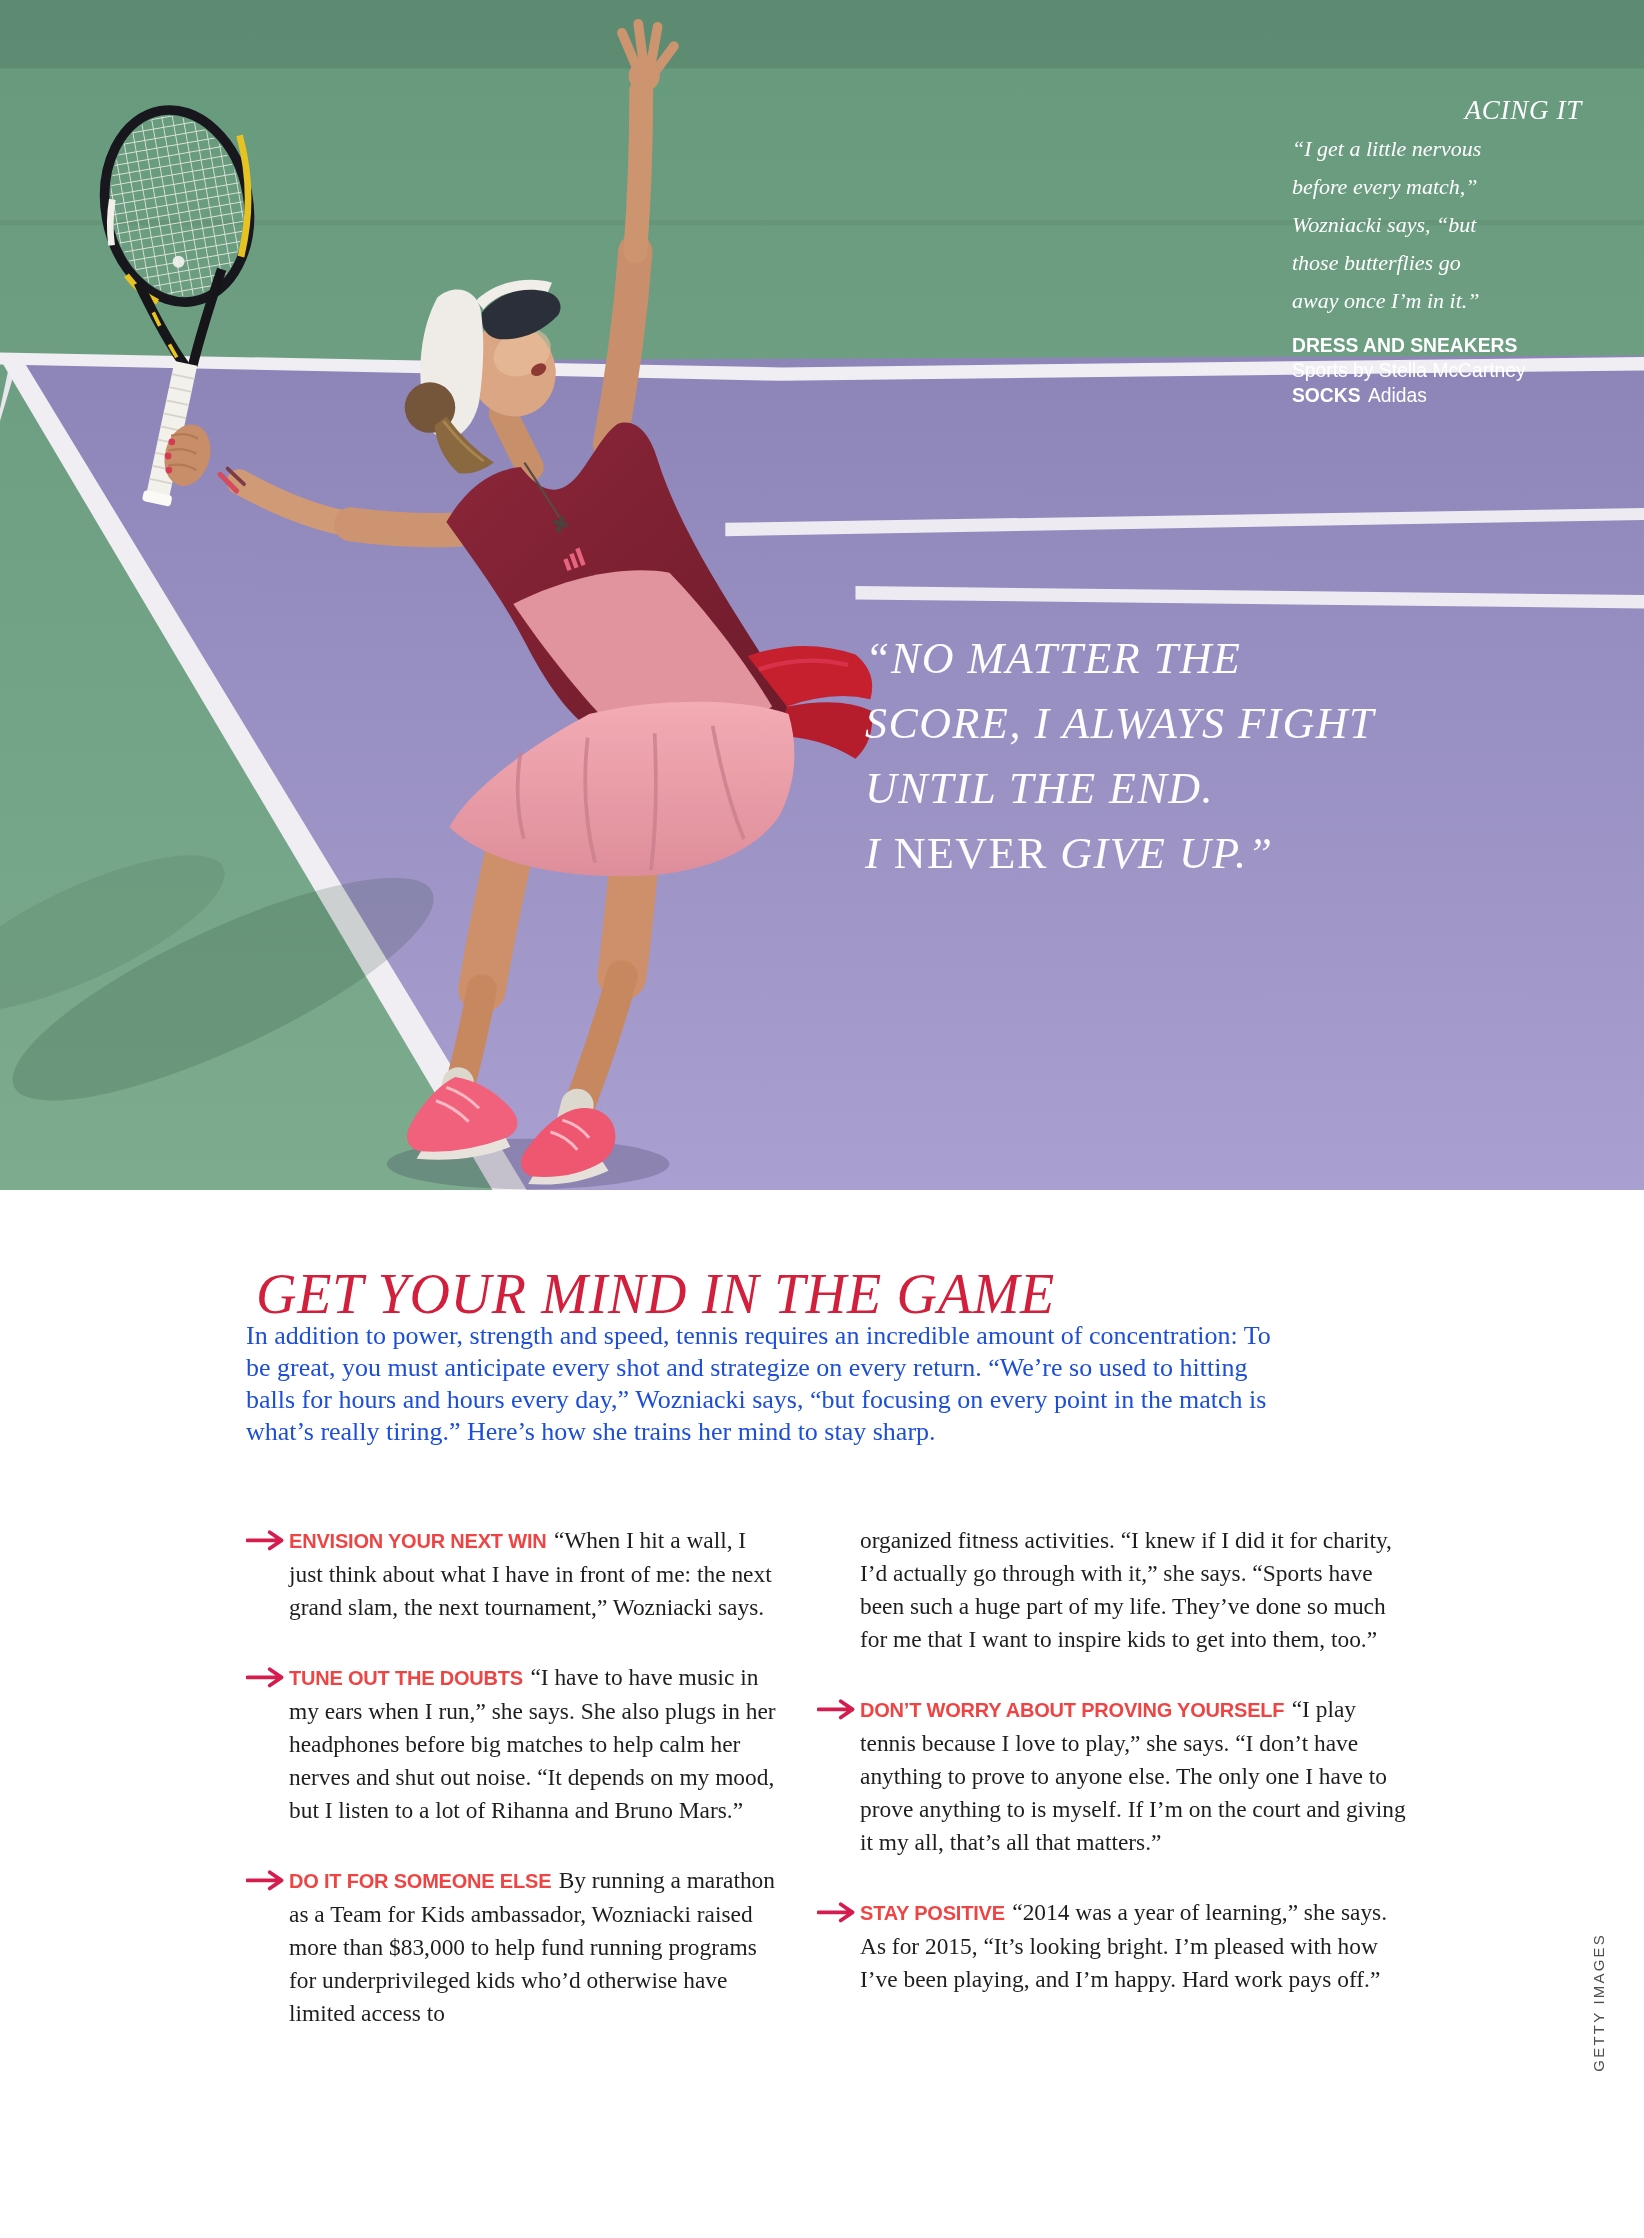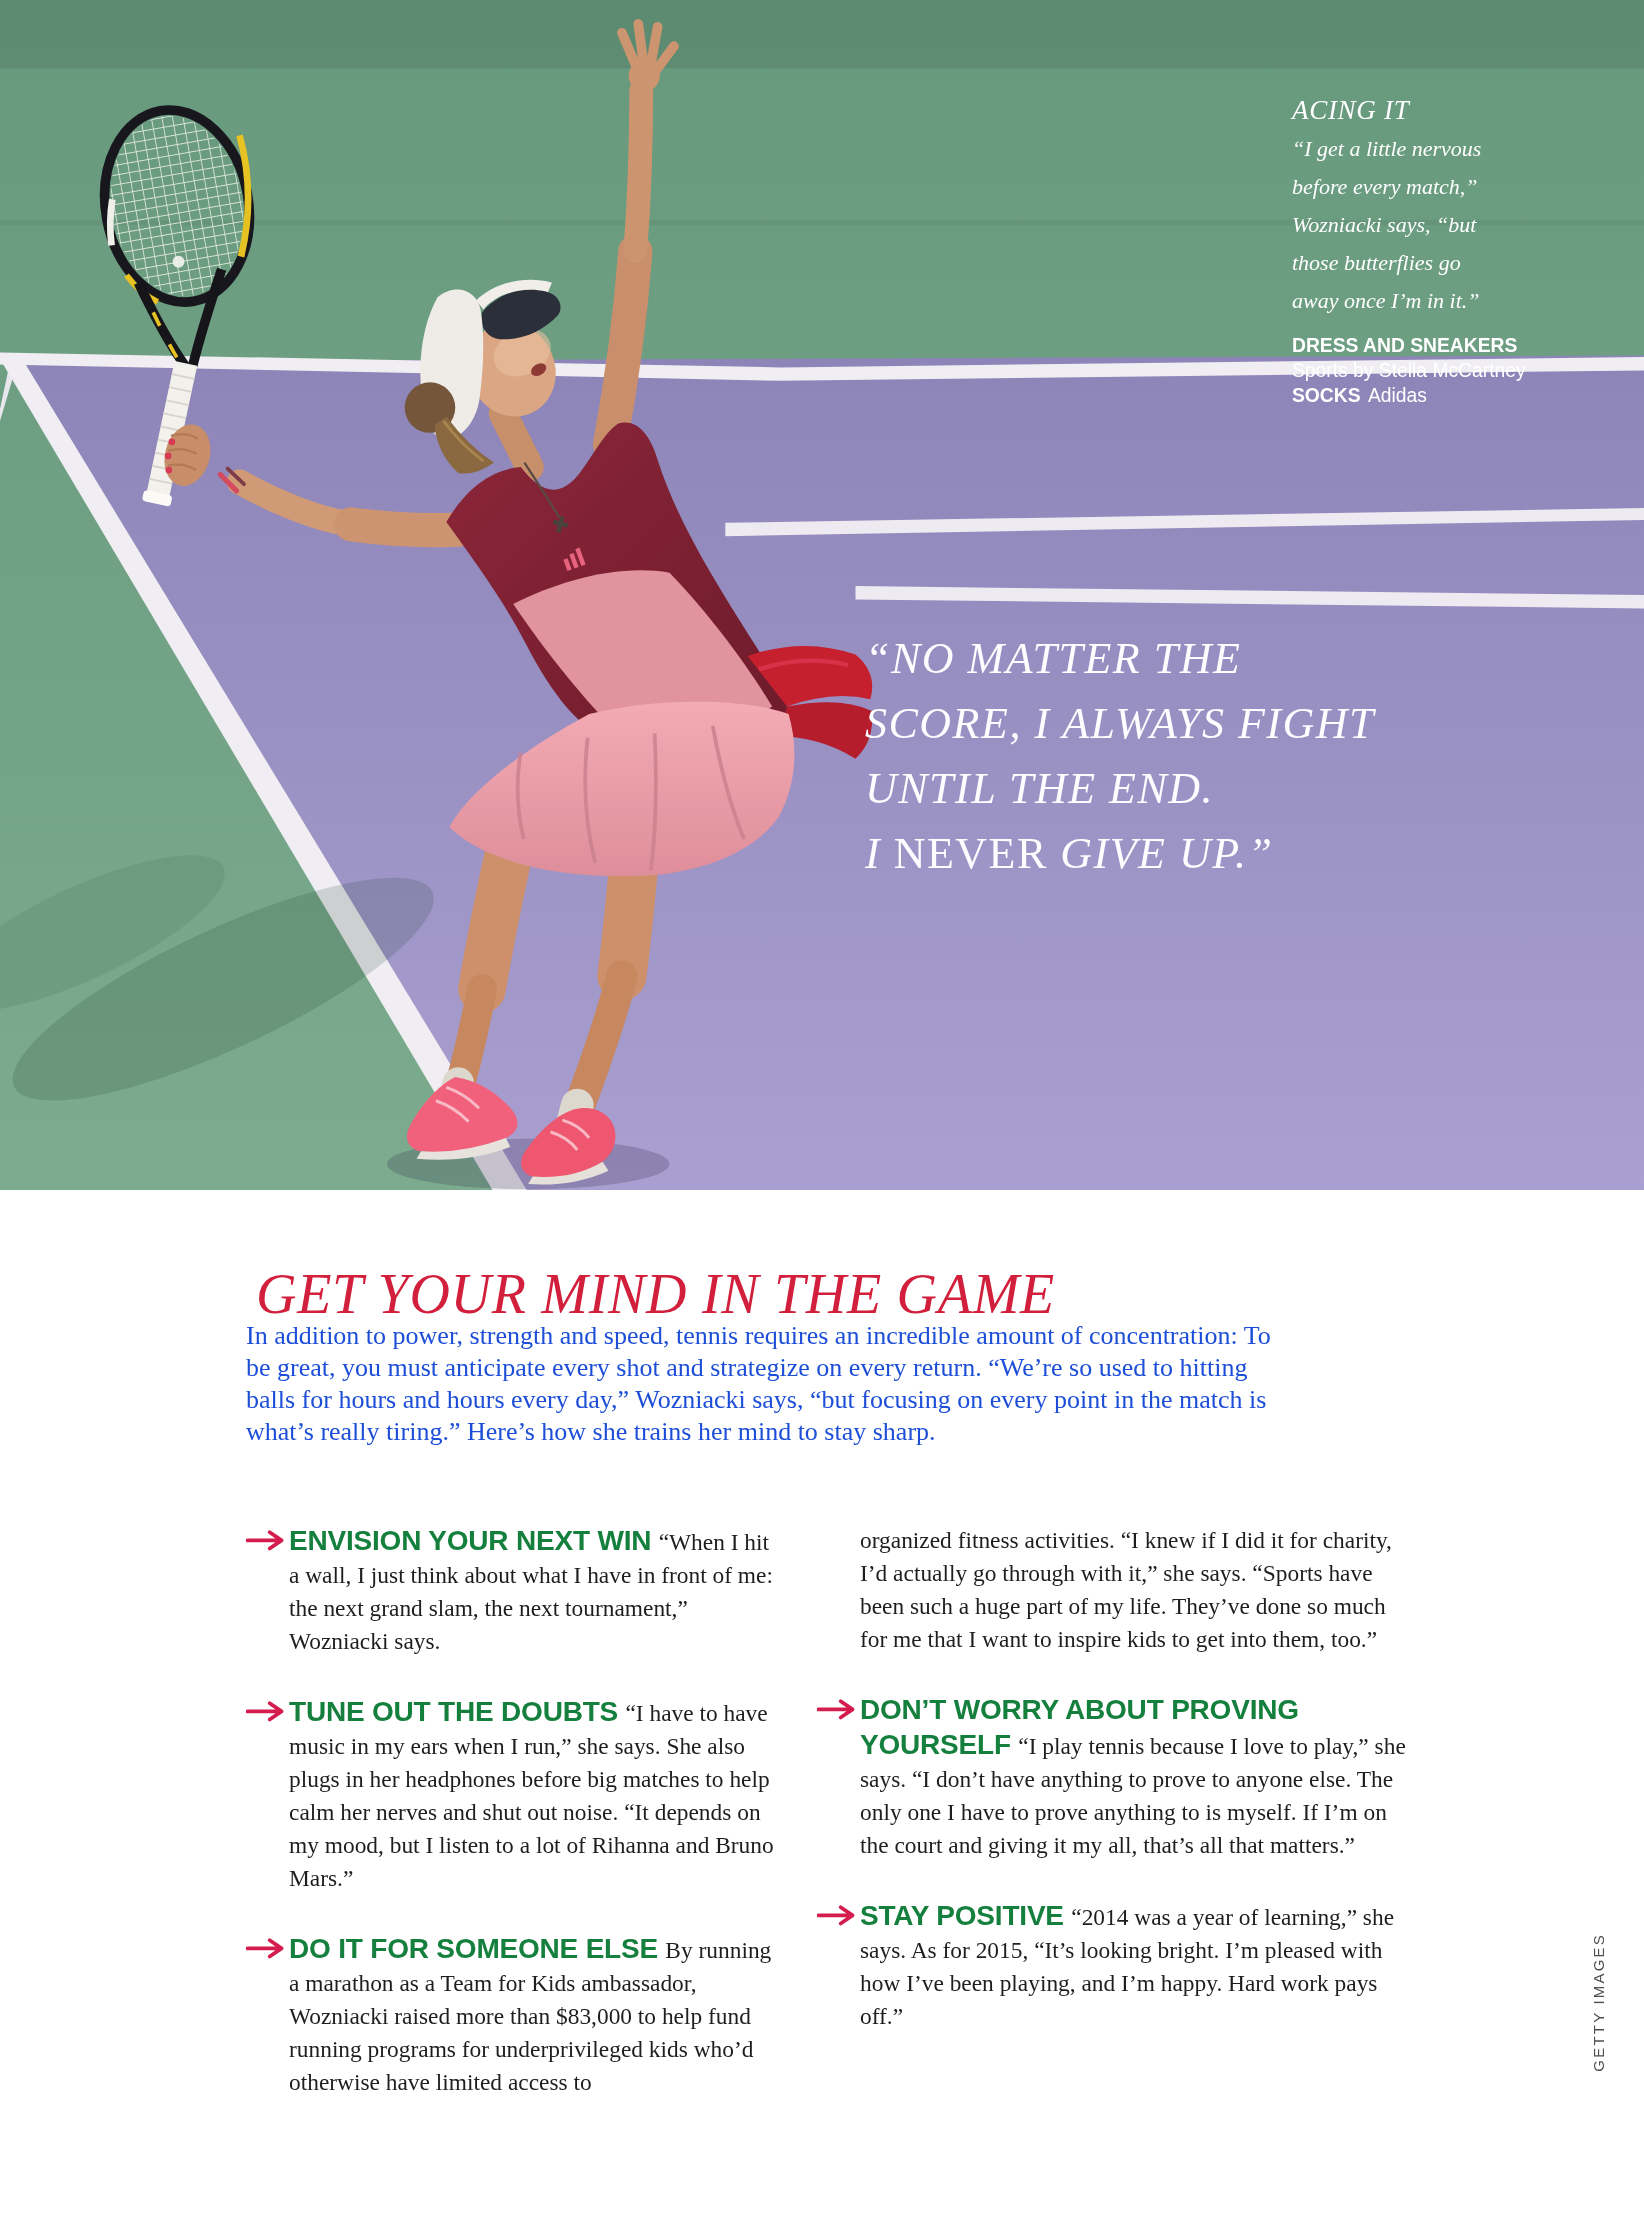--- a/index.html
+++ b/index.html
@@ -10,21 +10,21 @@
     font-family:"Liberation Serif", serif;
   }
   
   .photo { position:absolute; left:0; top:0; width:1644px; height:1190px; }
   .photo svg { display:block; width:100%; height:100%; }
 
   .acing {
     position:absolute; left:1292px; top:94px; width:290px; color:#ffffff;
   }
   .acing-title {
-    font-style:italic; font-size:27px; letter-spacing:0.7px; line-height:33px;
+    font-style:italic; font-size:27px; letter-spacing:0.7px; line-height:33px;text-align:right;
   }
   .acing-quote {
     font-style:italic; font-size:22px; line-height:38px; white-space:pre-line;
     margin-top:3px;
   }
   .acing-credits { margin-top:13.4px; font-family:"Liberation Sans", sans-serif; font-size:19.3px; line-height:25px; white-space:nowrap; }
   .credit-label { font-weight:bold; }
   .credit-inline .credit-value { margin-left:7.4px; }
 
   .pullquote {
@@ -44,21 +44,21 @@
     font-size:26px; line-height:32px; color:#1d4ed8;
   }
   .col { position:absolute; top:1524px; }
   .col-left  { left:246px;  width:531px; }
   .col-right { left:817px; width:591px; }
   .tip { position:relative; padding-left:43px; margin-bottom:37px; }
   .tip .arrow { position:absolute; left:0; top:6px; width:40px; height:21px; }
   .tip-text { font-size:23.4px; line-height:33px; color:#1e1e1e; }
   .tip-label {
     font-family:"Liberation Sans", sans-serif; font-weight:bold;
-    font-size:28px; letter-spacing:-0.2px; color:#15803d; margin-right:7.4px;
+    font-size:20px; letter-spacing:-0.2px; color:#ef4444; margin-right:7.4px;
   }
   .credit-vertical {
     position:absolute; right:37px; top:1933px;
     writing-mode:vertical-rl; transform:rotate(180deg);
     font-family:"Liberation Sans", sans-serif; font-size:15px;
     letter-spacing:2.2px; color:#4e4e4e;
   }
 </style>
 </head>
 <body>

